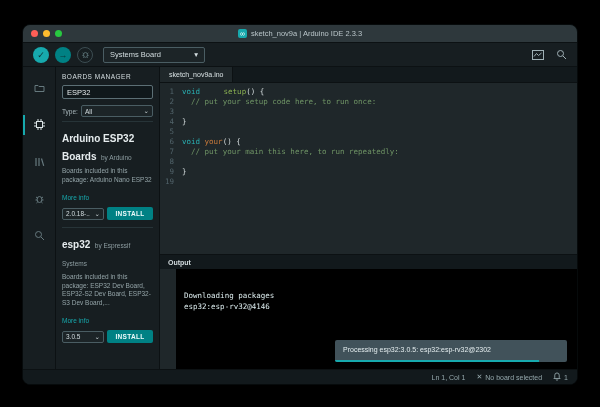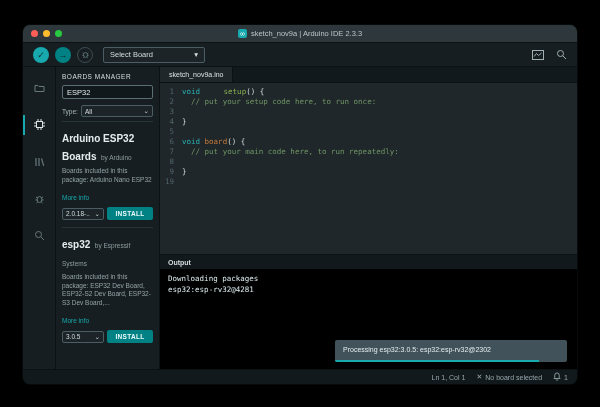--- a/index.html
+++ b/index.html
@@ -83,22 +83,22 @@
   .tk-kw { color: var(--syntax-keyword, #29b0b3); margin-top: 16px; }
   .tk-fn { color: var(--syntax-function, #8bb152); margin-left: 19px; }
   .tk-fn2 { color: var(--syntax-function2, #c97a3a); }
   .tk-cm { color: var(--syntax-comment, #6f9465); }
   .tk-pl { color: var(--syntax-plain, #d4dcdd); }
 
   .output-header { flex: 0 0 15px; display: flex; align-items: center; padding: 0 8px;
     background: #12191c; color: #d2dbde; font-size: 7px; font-weight: bold;
     border-top: 1px solid #0c1113; }
   .console { flex: 0 0 100px; background: var(--console-bg, #000); position: relative;
-    padding: 5px 8px; font-family: "DejaVu Sans Mono", monospace; font-size: 7.5px;
-    line-height: 10.5px; color: #dcecee; overflow: hidden; }
+    padding: 22px 8px; font-family: "DejaVu Sans Mono", monospace; font-size: 7.5px;
+    line-height: 10.5px; color: #dcecee; overflow: hidden; margin-left: 16px; }
 
   .toast { position: absolute; right: 10px; bottom: 7px; width: 232px; background: var(--toast-bg, #41525a);
     border-radius: 2px; padding: 5px 8px 7px; font-size: 7px; color: #e4edef;
     font-family: "Liberation Sans", sans-serif; overflow: hidden; box-shadow: 0 2px 6px rgba(0,0,0,.55); }
   .toast-progress { position: absolute; left: 0; bottom: 0; height: 2px; width: 88%;
     background: var(--accent, #17a9ad); }
 
   
   .statusbar { flex: 0 0 15px; background: #12191c; border-top: 1px solid #0c1113;
     display: flex; align-items: center; justify-content: flex-end; gap: 11px; padding: 0 9px;
@@ -132,21 +132,21 @@
       </div>
       <div class="cbtn debug">
         <span class="tool-icon">
           <svg width="9" height="9" viewBox="0 0 11 10">
               <ellipse cx="5.5" cy="5.5" rx="2.4" ry="3" fill="none" stroke="currentColor" stroke-width="1"></ellipse>
               <path d="M2 3l1.5 1M9 3L7.5 4M1.5 6h2M7.5 6h2M2.5 9l1.3-1.2M8.5 9L7.2 7.8" stroke="currentColor" stroke-width="1" fill="none"></path>
             </svg>
         </span>
       </div>
       <div class="board-select">
-        <span>Select Board</span>
+        <span>Systems Board</span>
         <span>▾</span>
       </div>
       <div class="toolbar-right">
         <span class="tool-icon">
           <svg width="12" height="10" viewBox="0 0 12 10">
               <rect x="0.5" y="0.5" width="11" height="9" fill="none" stroke="currentColor" stroke-width="1"></rect>
               <path d="M2 6.5l2.5-3 2 2L9.5 3" fill="none" stroke="currentColor" stroke-width="1"></path>
             </svg>
         </span>
         <span class="tool-icon">
@@ -268,25 +268,25 @@
             <div class="code-line">
               <span class="ln">4</span>
               <span class="code"><span class="tk-pl">}</span></span>
             </div>
             <div class="code-line">
               <span class="ln">5</span>
               <span class="code"></span>
             </div>
             <div class="code-line">
               <span class="ln">6</span>
-              <span class="code"><span class="tk-kw">void</span><span class="tk-pl"> </span><span class="tk-fn2">board</span><span class="tk-pl">() {</span></span>
+              <span class="code"><span class="tk-kw">void</span><span class="tk-pl"> </span><span class="tk-fn2">your</span><span class="tk-pl">() {</span></span>
             </div>
             <div class="code-line">
               <span class="ln">7</span>
-              <span class="code"><span class="tk-cm">  // put your main code here, to run repeatedly:</span></span>
+              <span class="code"><span class="tk-cm">  // put your main this here, to run repeatedly:</span></span>
             </div>
             <div class="code-line">
               <span class="ln">8</span>
               <span class="code"></span>
             </div>
             <div class="code-line">
               <span class="ln">9</span>
               <span class="code"><span class="tk-pl">}</span></span>
             </div>
             <div class="code-line">
@@ -294,21 +294,21 @@
               <span class="code"></span>
             </div>
           </div>
 
         <div class="output-header">
           <span>Output</span>
         </div>
         <div class="console">
           <div>
               <div>Downloading packages</div>
-              <div>esp32:esp-rv32@4281</div>
+              <div>esp32:esp-rv32@4146</div>
             </div>
           <div class="toast">
             <span>Processing esp32:3.0.5: esp32:esp-rv32@2302</span>
             <div class="toast-progress"></div>
           </div>
         </div>
       </div>
     </div>
 
     <div class="statusbar">

